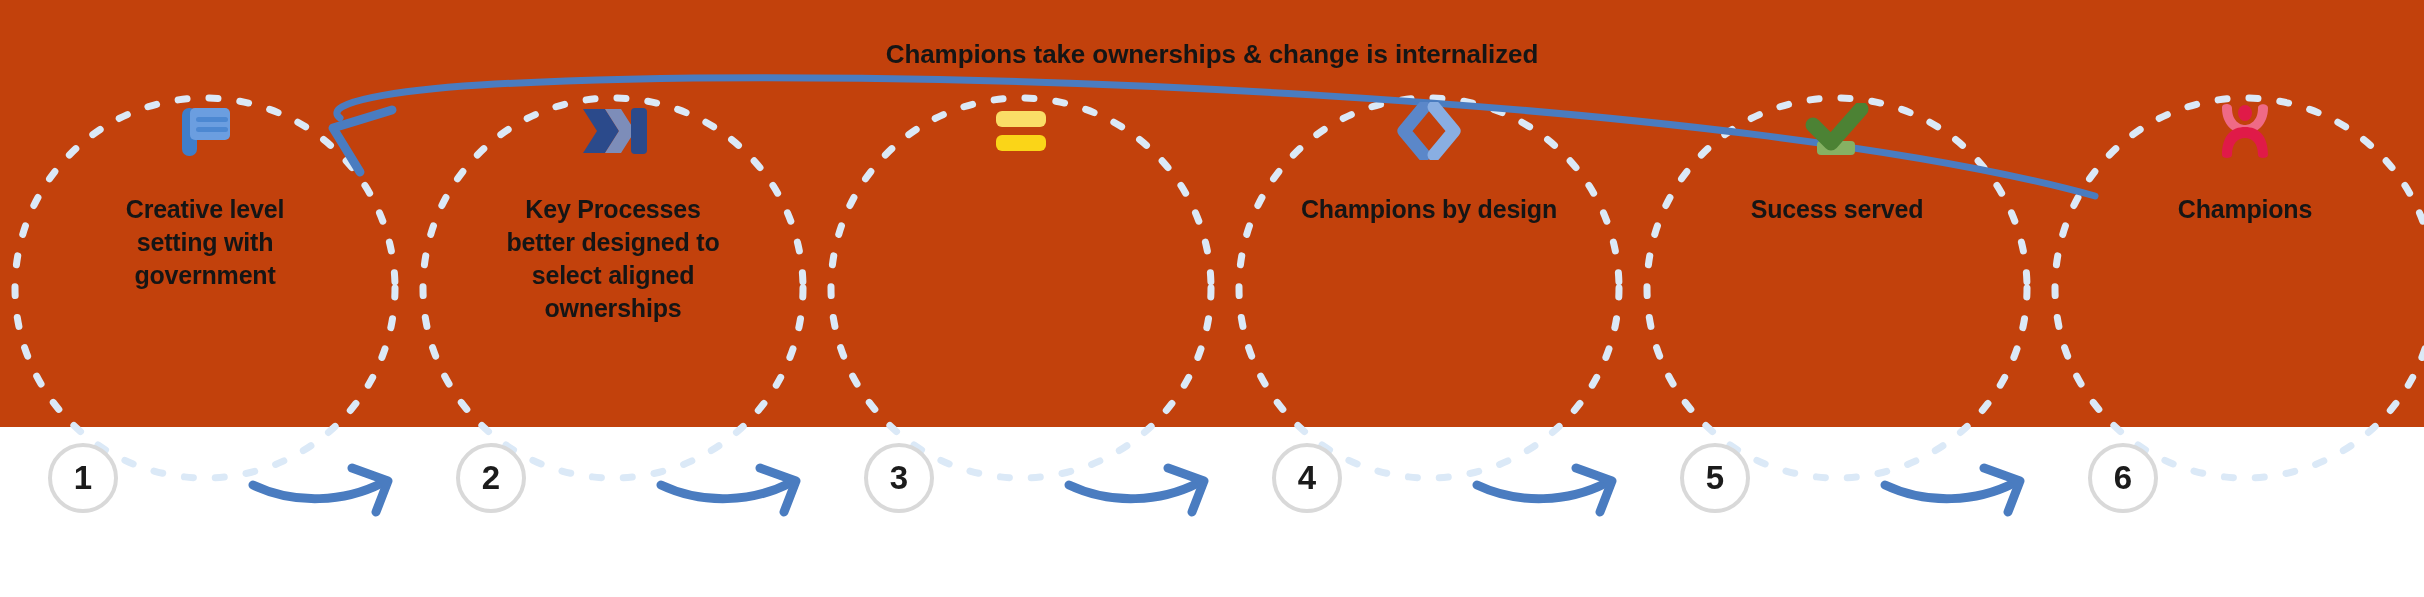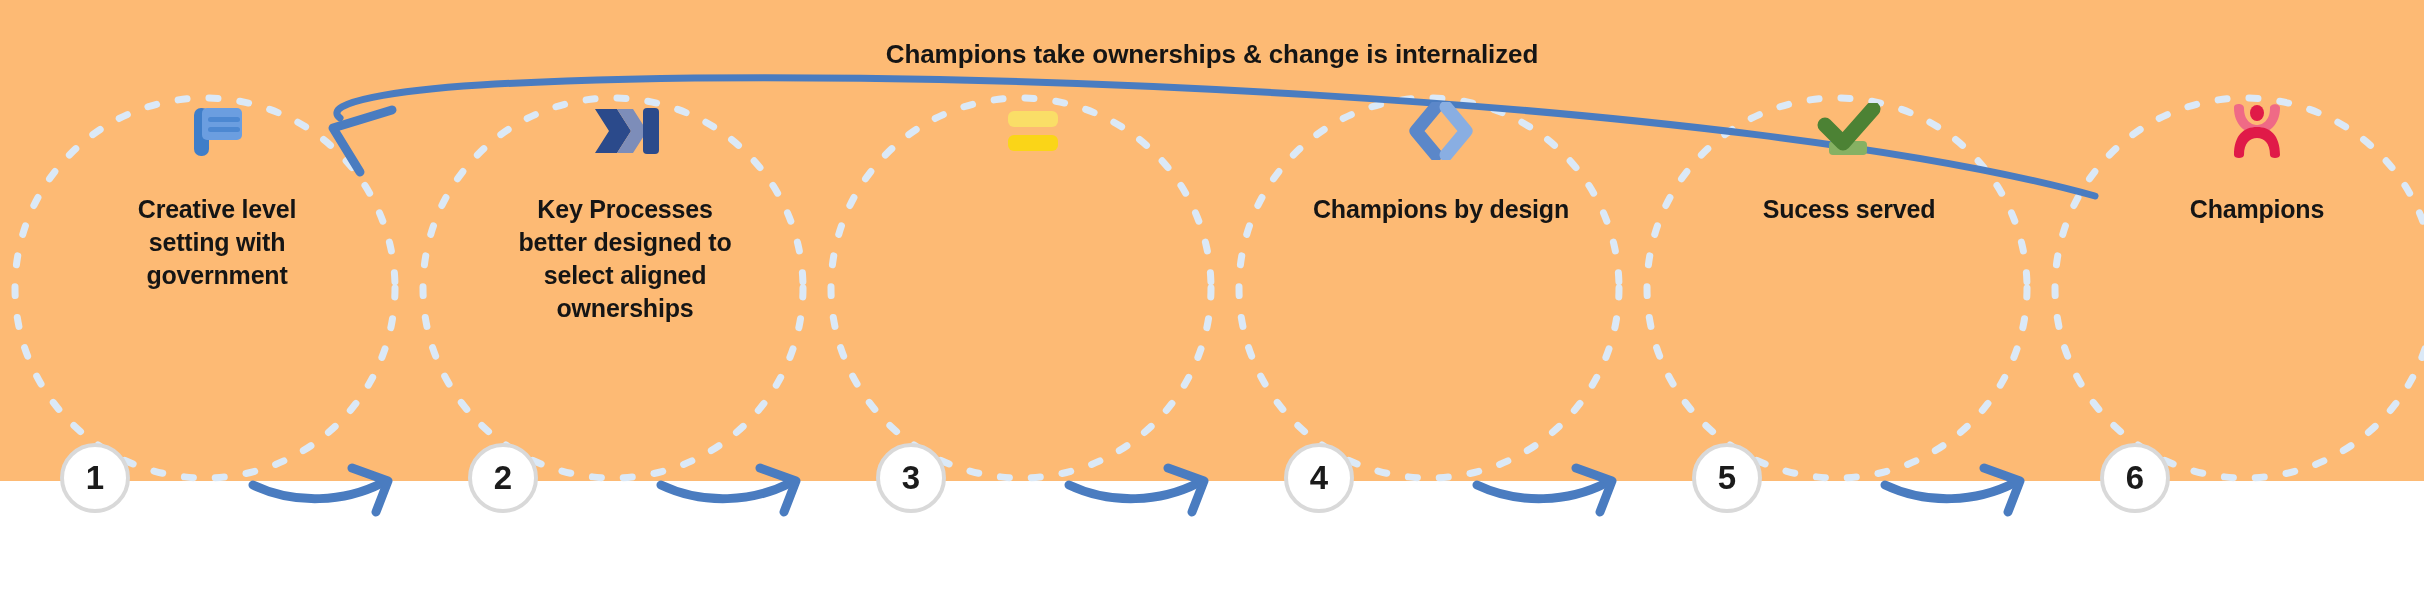--- a/index.html
+++ b/index.html
@@ -9,39 +9,38 @@
   }
   body {
     font-family: "Liberation Sans", sans-serif;
     width: 2424px;
     height: 597px;
     overflow: hidden;
   }
   #stage {
     position: relative;
     width: 2424px;
-    height: 481px;
-    background: #fdba74;
+    height: 427px;
+    background: #c2410c;
   }
 
   
   .dotted-layer, .curve-layer, .arrow-layer {
     position: absolute;
     left: 0; top: 0;
     width: 2424px; height: 597px;
     pointer-events: none;
   }
 
   
   .step {
     position: absolute;
     top: 0;
     width: 408px;
     height: 597px;
-    margin-left: 12px;
   }
   .step-inner {
     position: absolute;
     left: 0;
     top: 95px;
     width: 408px;
     text-align: center;
   }
   .icon-wrap {
     height: 72px;

